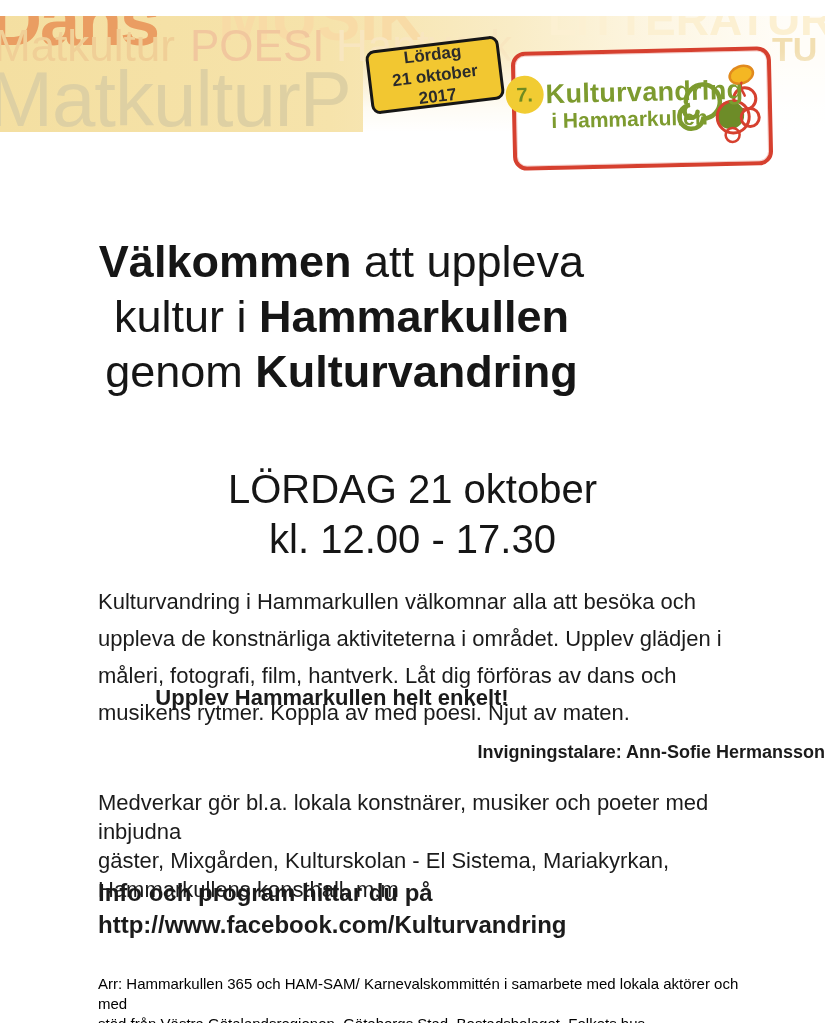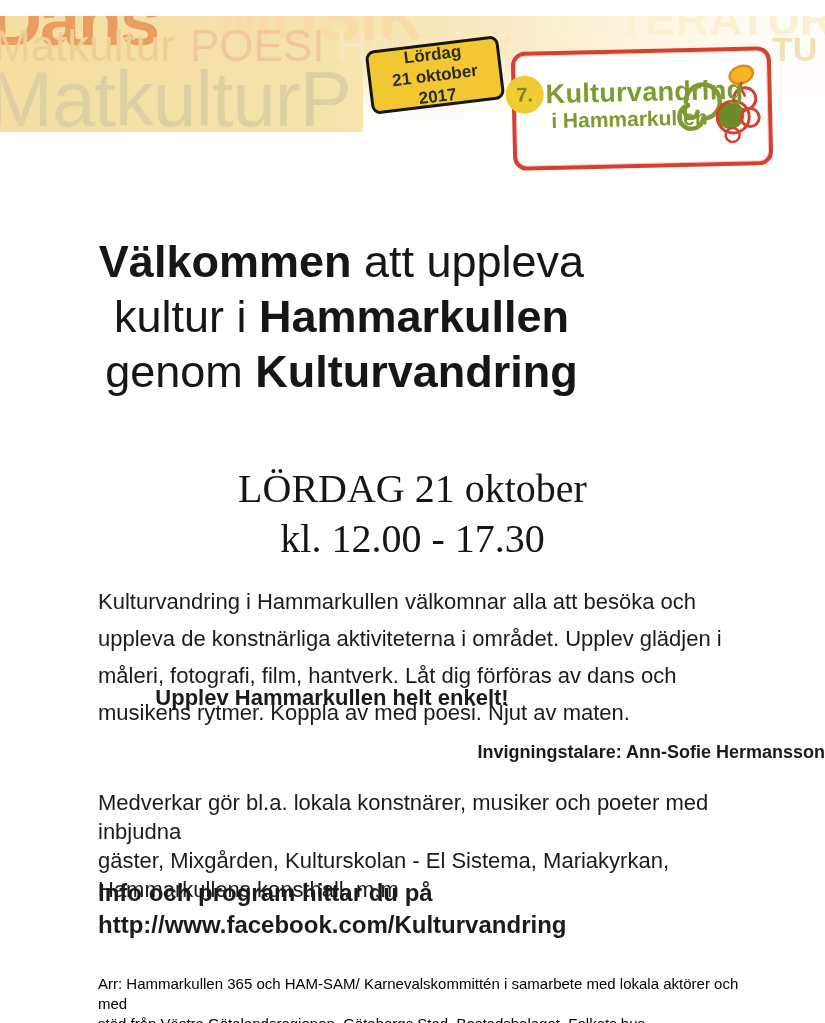--- a/index.html
+++ b/index.html
@@ -58,21 +58,21 @@
 
   
   .heading {
     position:absolute; left:0; top:218px; width:683px; text-align:center;
     font-size:45px; line-height:55px; color:#161616; font-weight:normal;
   }
   .heading b { font-weight:bold; }
 
   .datetime {
     position:absolute; left:0; top:448px; width:825px; text-align:center;
-    font-size:40px; line-height:50px; color:#161616; font-weight:normal;font-family:Liberation Serif, serif;
+    font-size:40px; line-height:50px; color:#161616; font-weight:normal;
   }
 
   .intro {
     position:absolute; left:98px; top:567px; width:640px;
     font-size:22px; line-height:37px; white-space:pre-line;
   }
   .tagline {
     position:absolute; left:0; top:667px; width:664px; text-align:center;
     font-size:22px; line-height:29px; font-weight:bold;
   }

